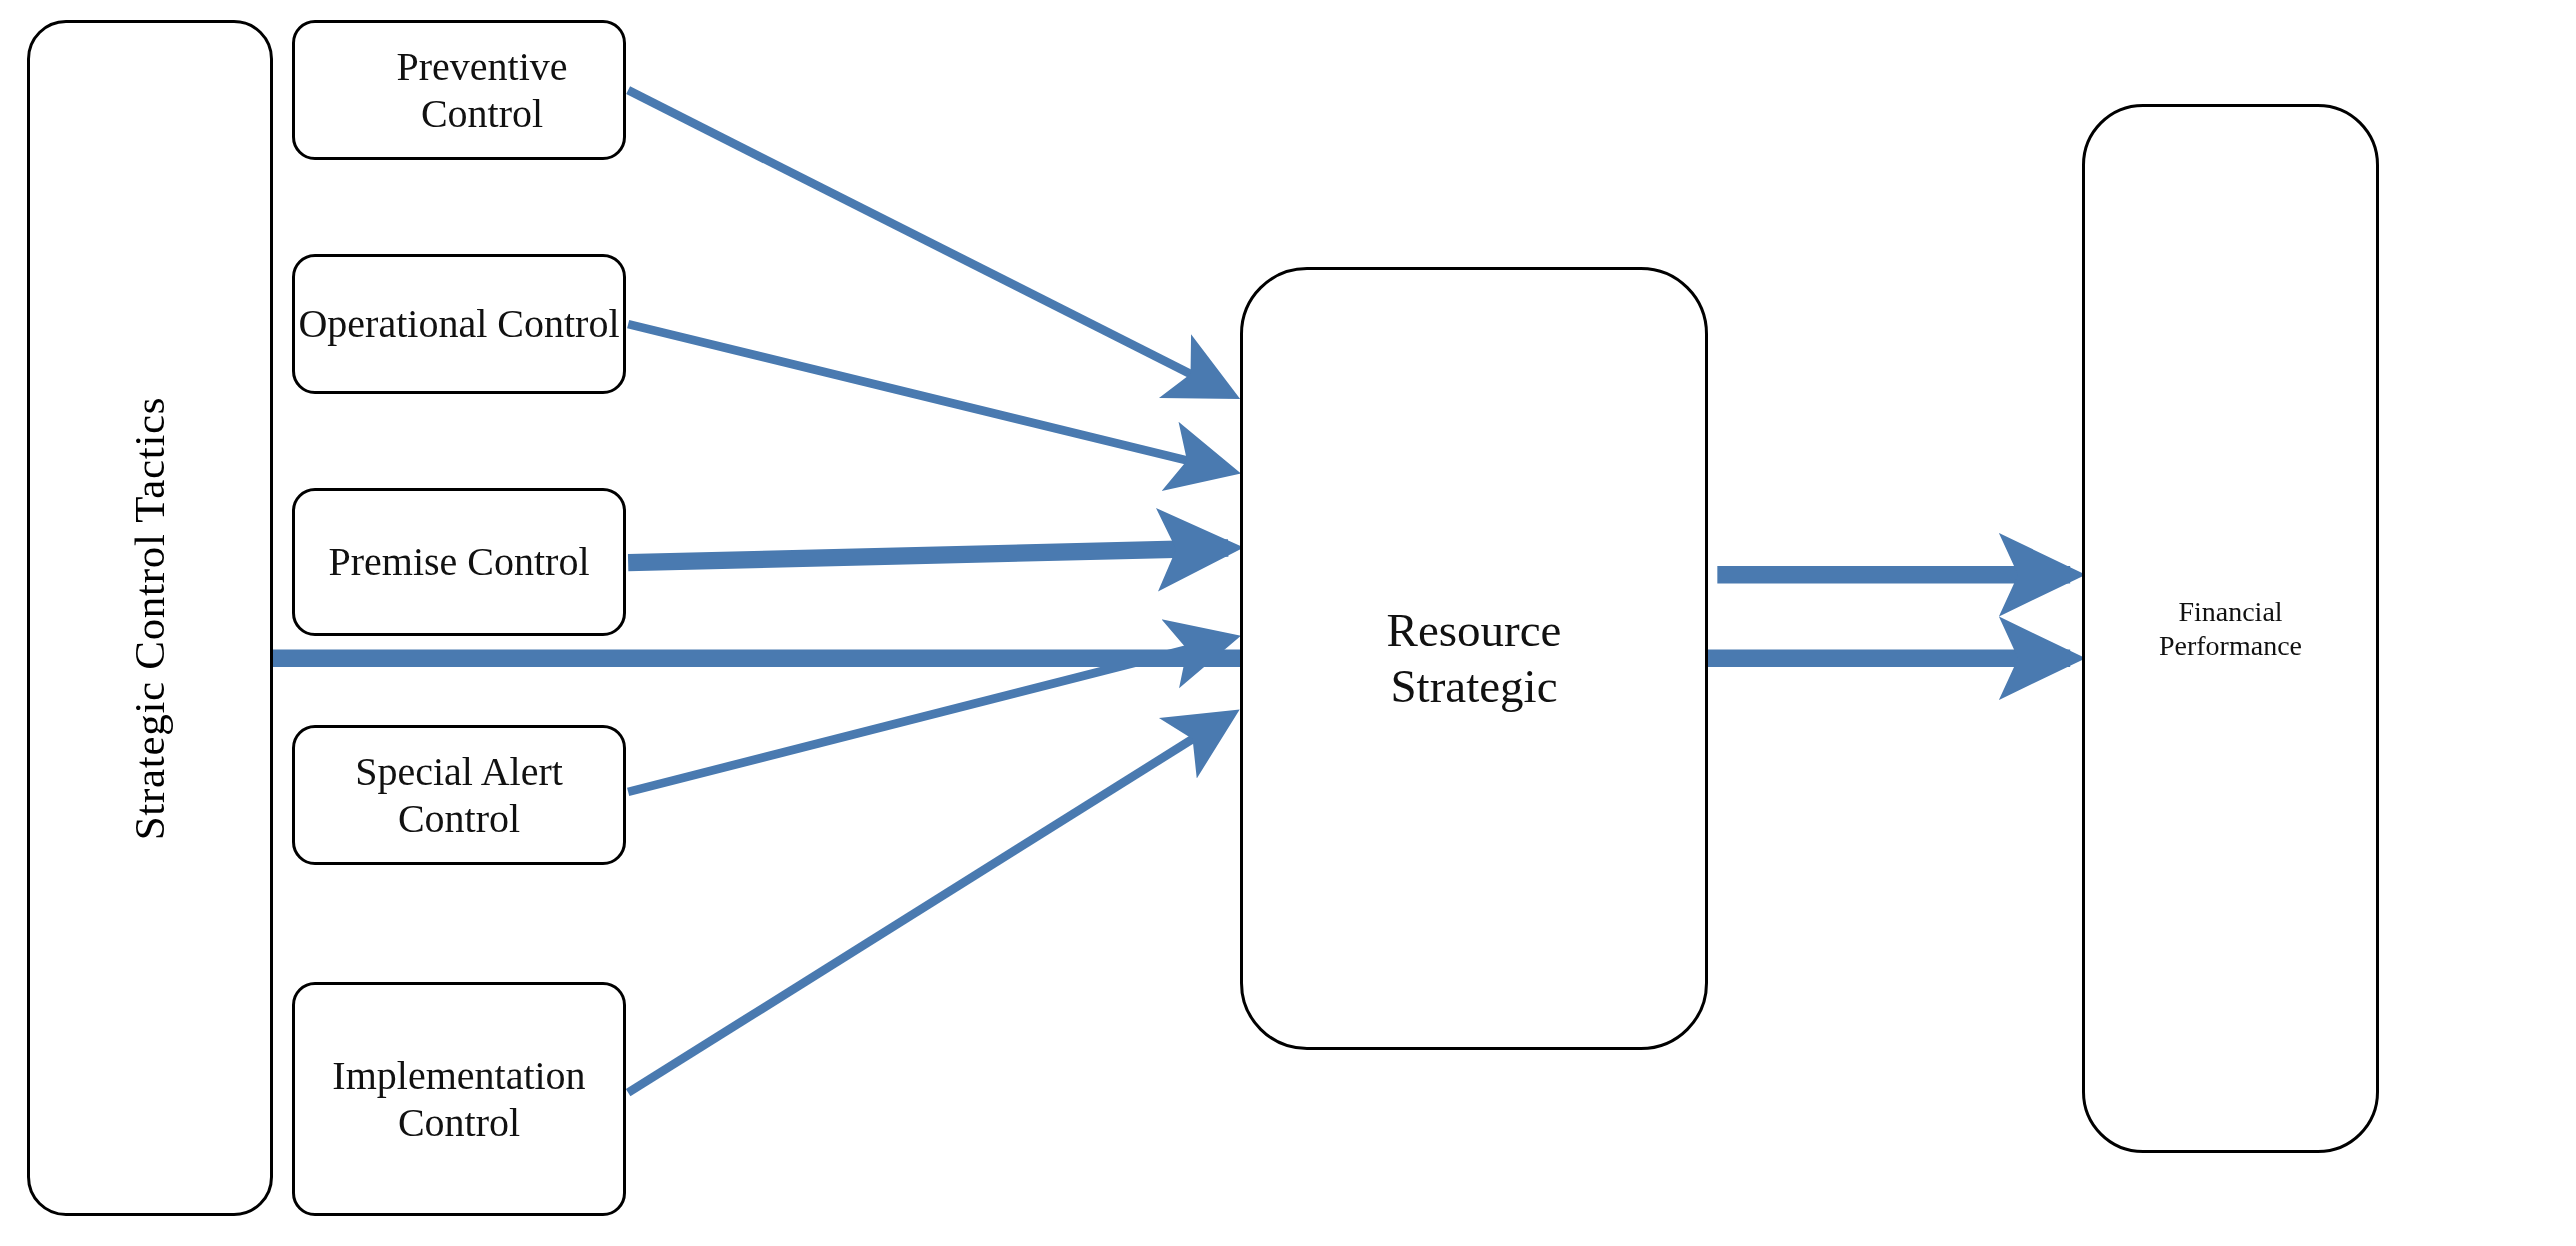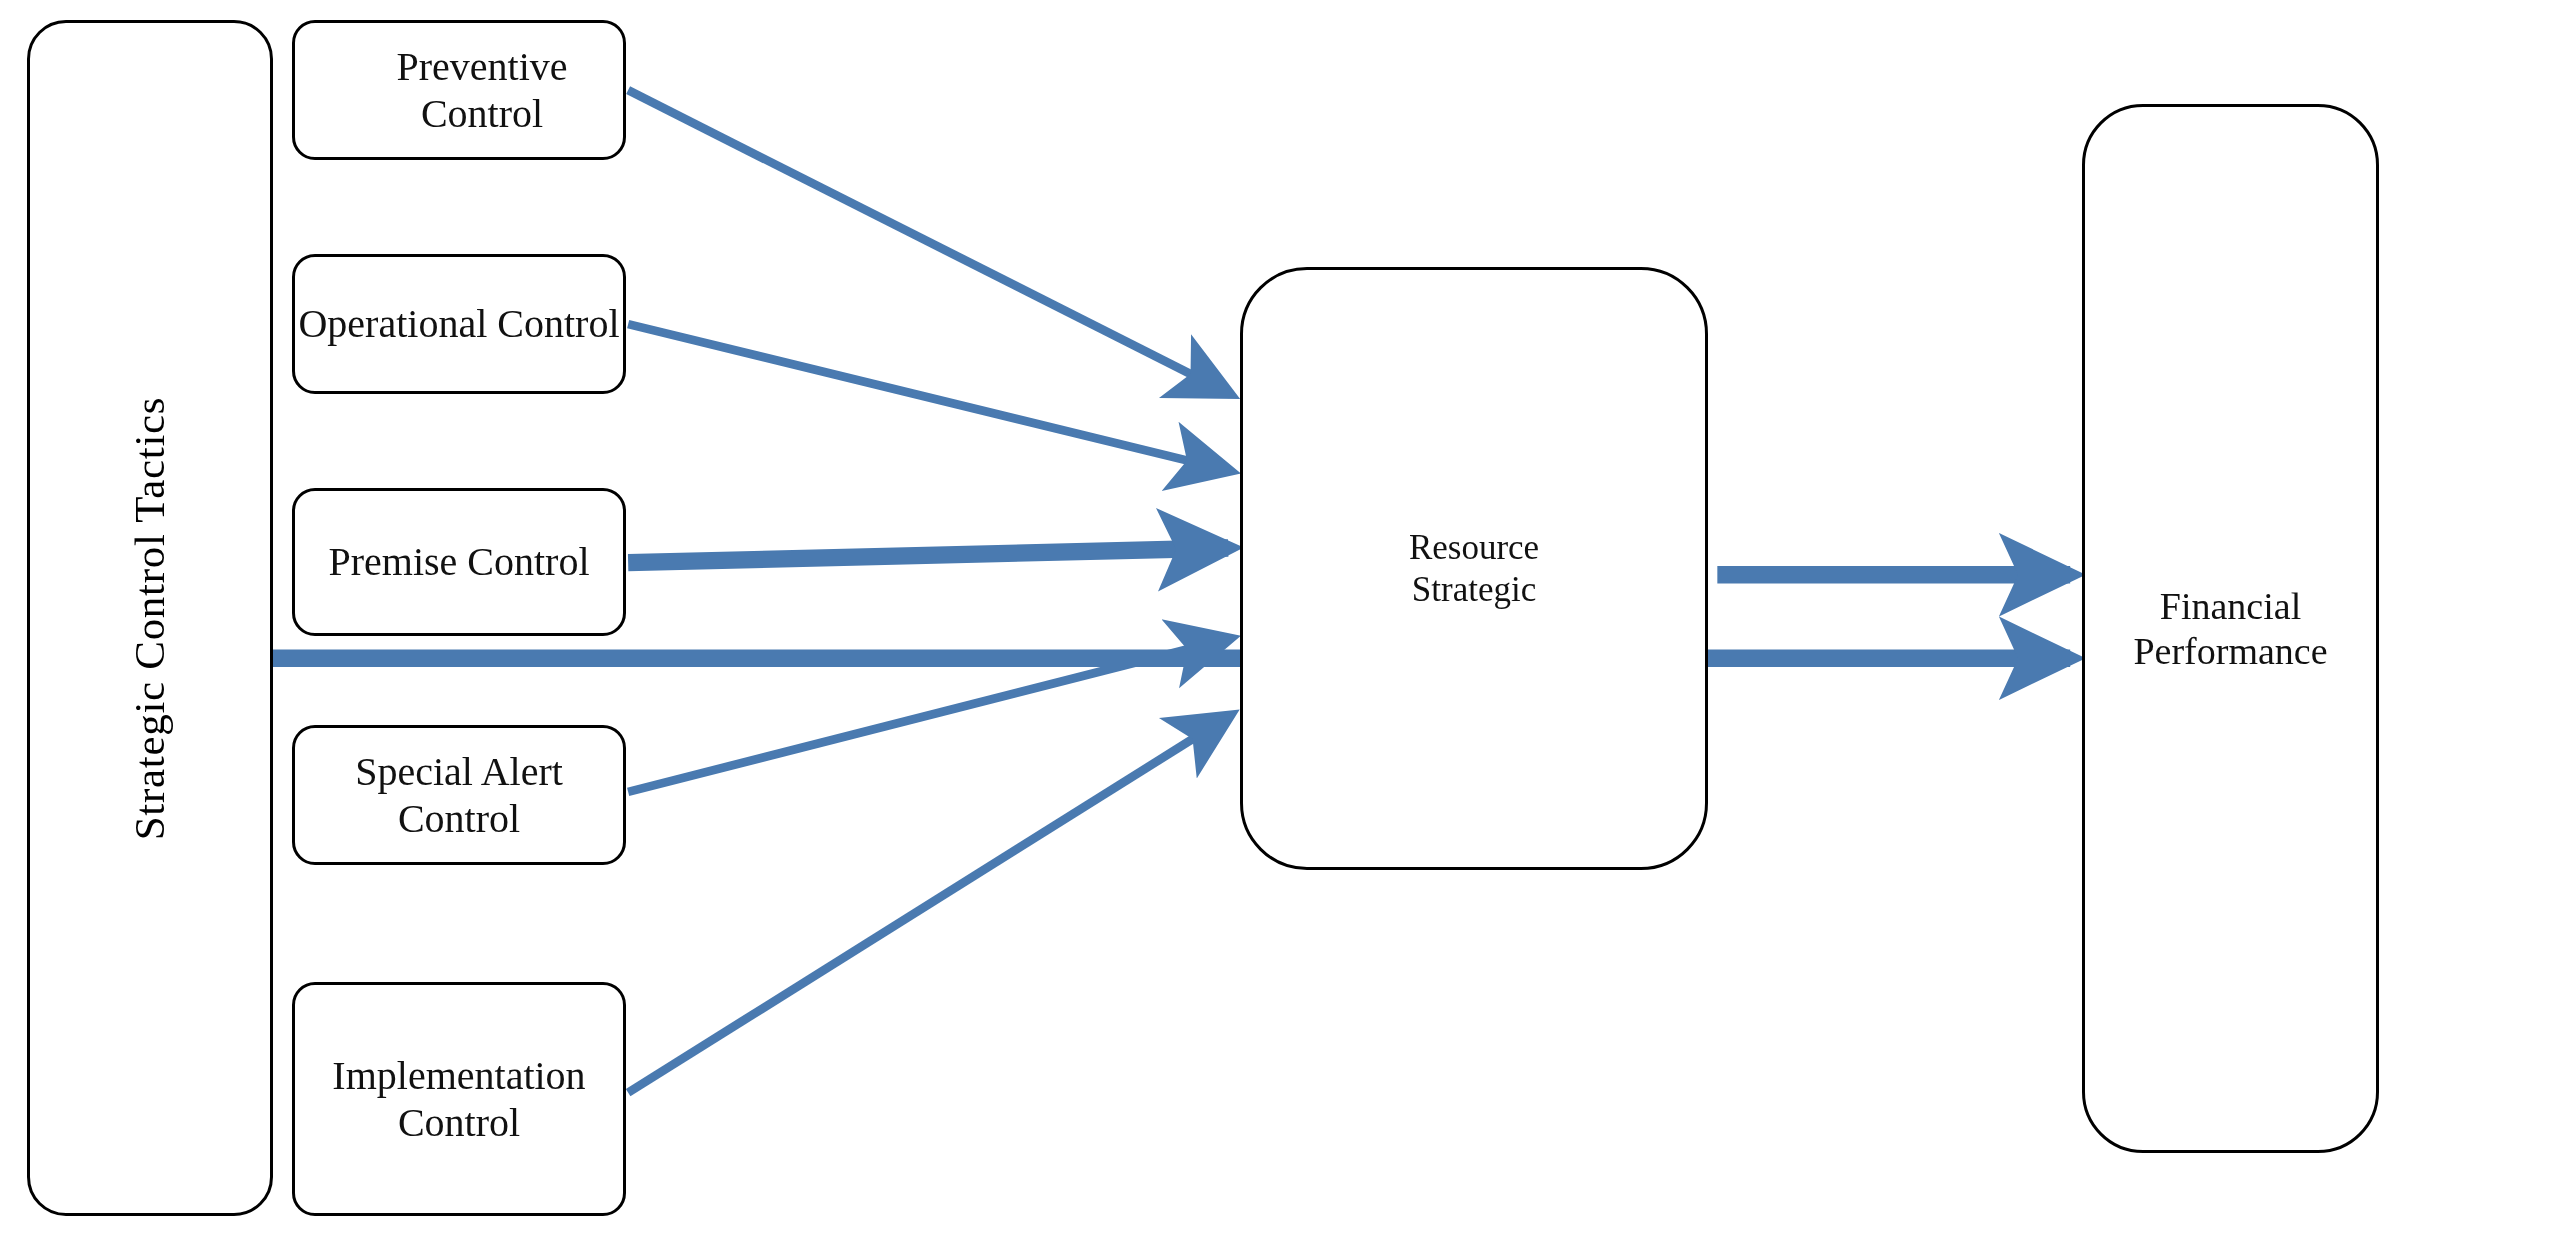--- a/index.html
+++ b/index.html
@@ -75,33 +75,33 @@
   #tactic-0 { top: 20px;   height: 140px; padding-left: 46px; }
   #tactic-1 { top: 254px;  height: 140px; }
   #tactic-2 { top: 488px;  height: 148px; }
   #tactic-3 { top: 725px; height: 140px; }
   #tactic-4 { top: 982px; height: 234px; }
 
   #mediator {
     left: 1240px;
     top: 267px;
     width: 468px;
-    height: 603px;
+    height: 783px;
     border-radius: 67px;
-    font-size: 35px;
+    font-size: 47px;
     z-index: 4;
   }
 
   #outcome {
     left: 2082px;
     top: 104px;
     width: 297px;
     height: 1049px;
     border-radius: 61px;
-    font-size: 38px;
+    font-size: 28px;
     z-index: 4;
   }
 
   .nodetext { display: block; }
 </style>
 </head>
 <body>
 
 <div id="stage">
 

